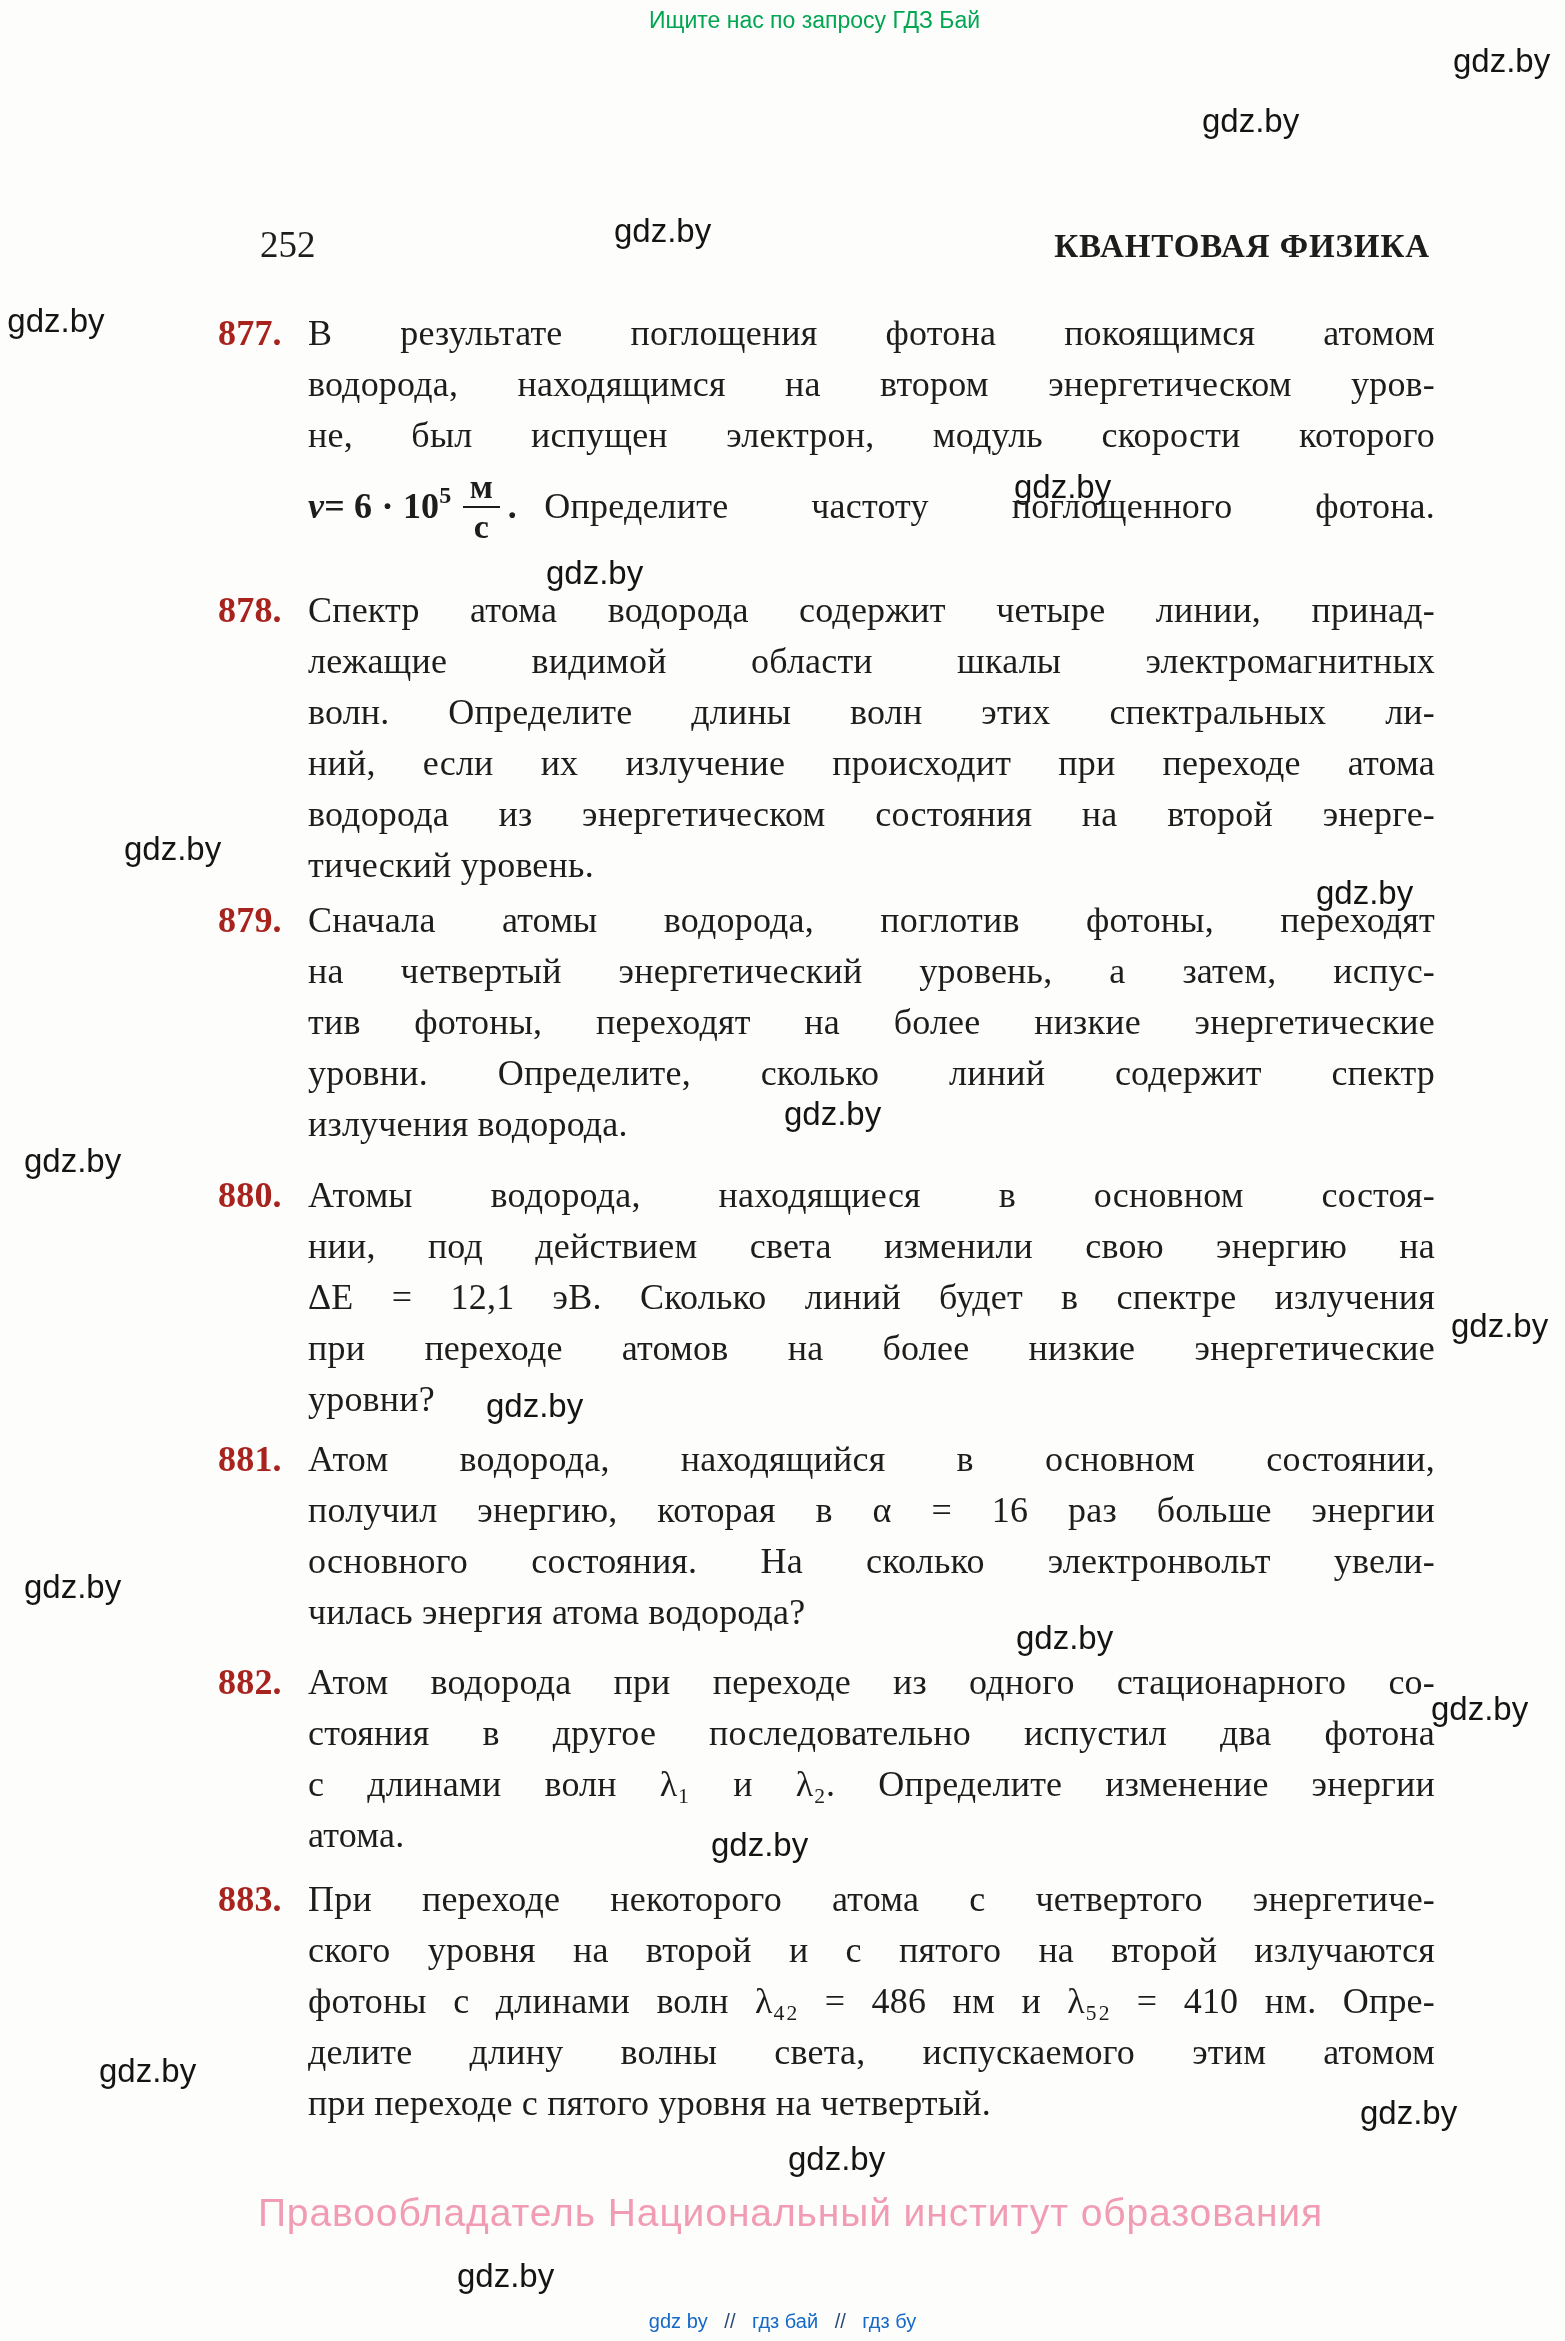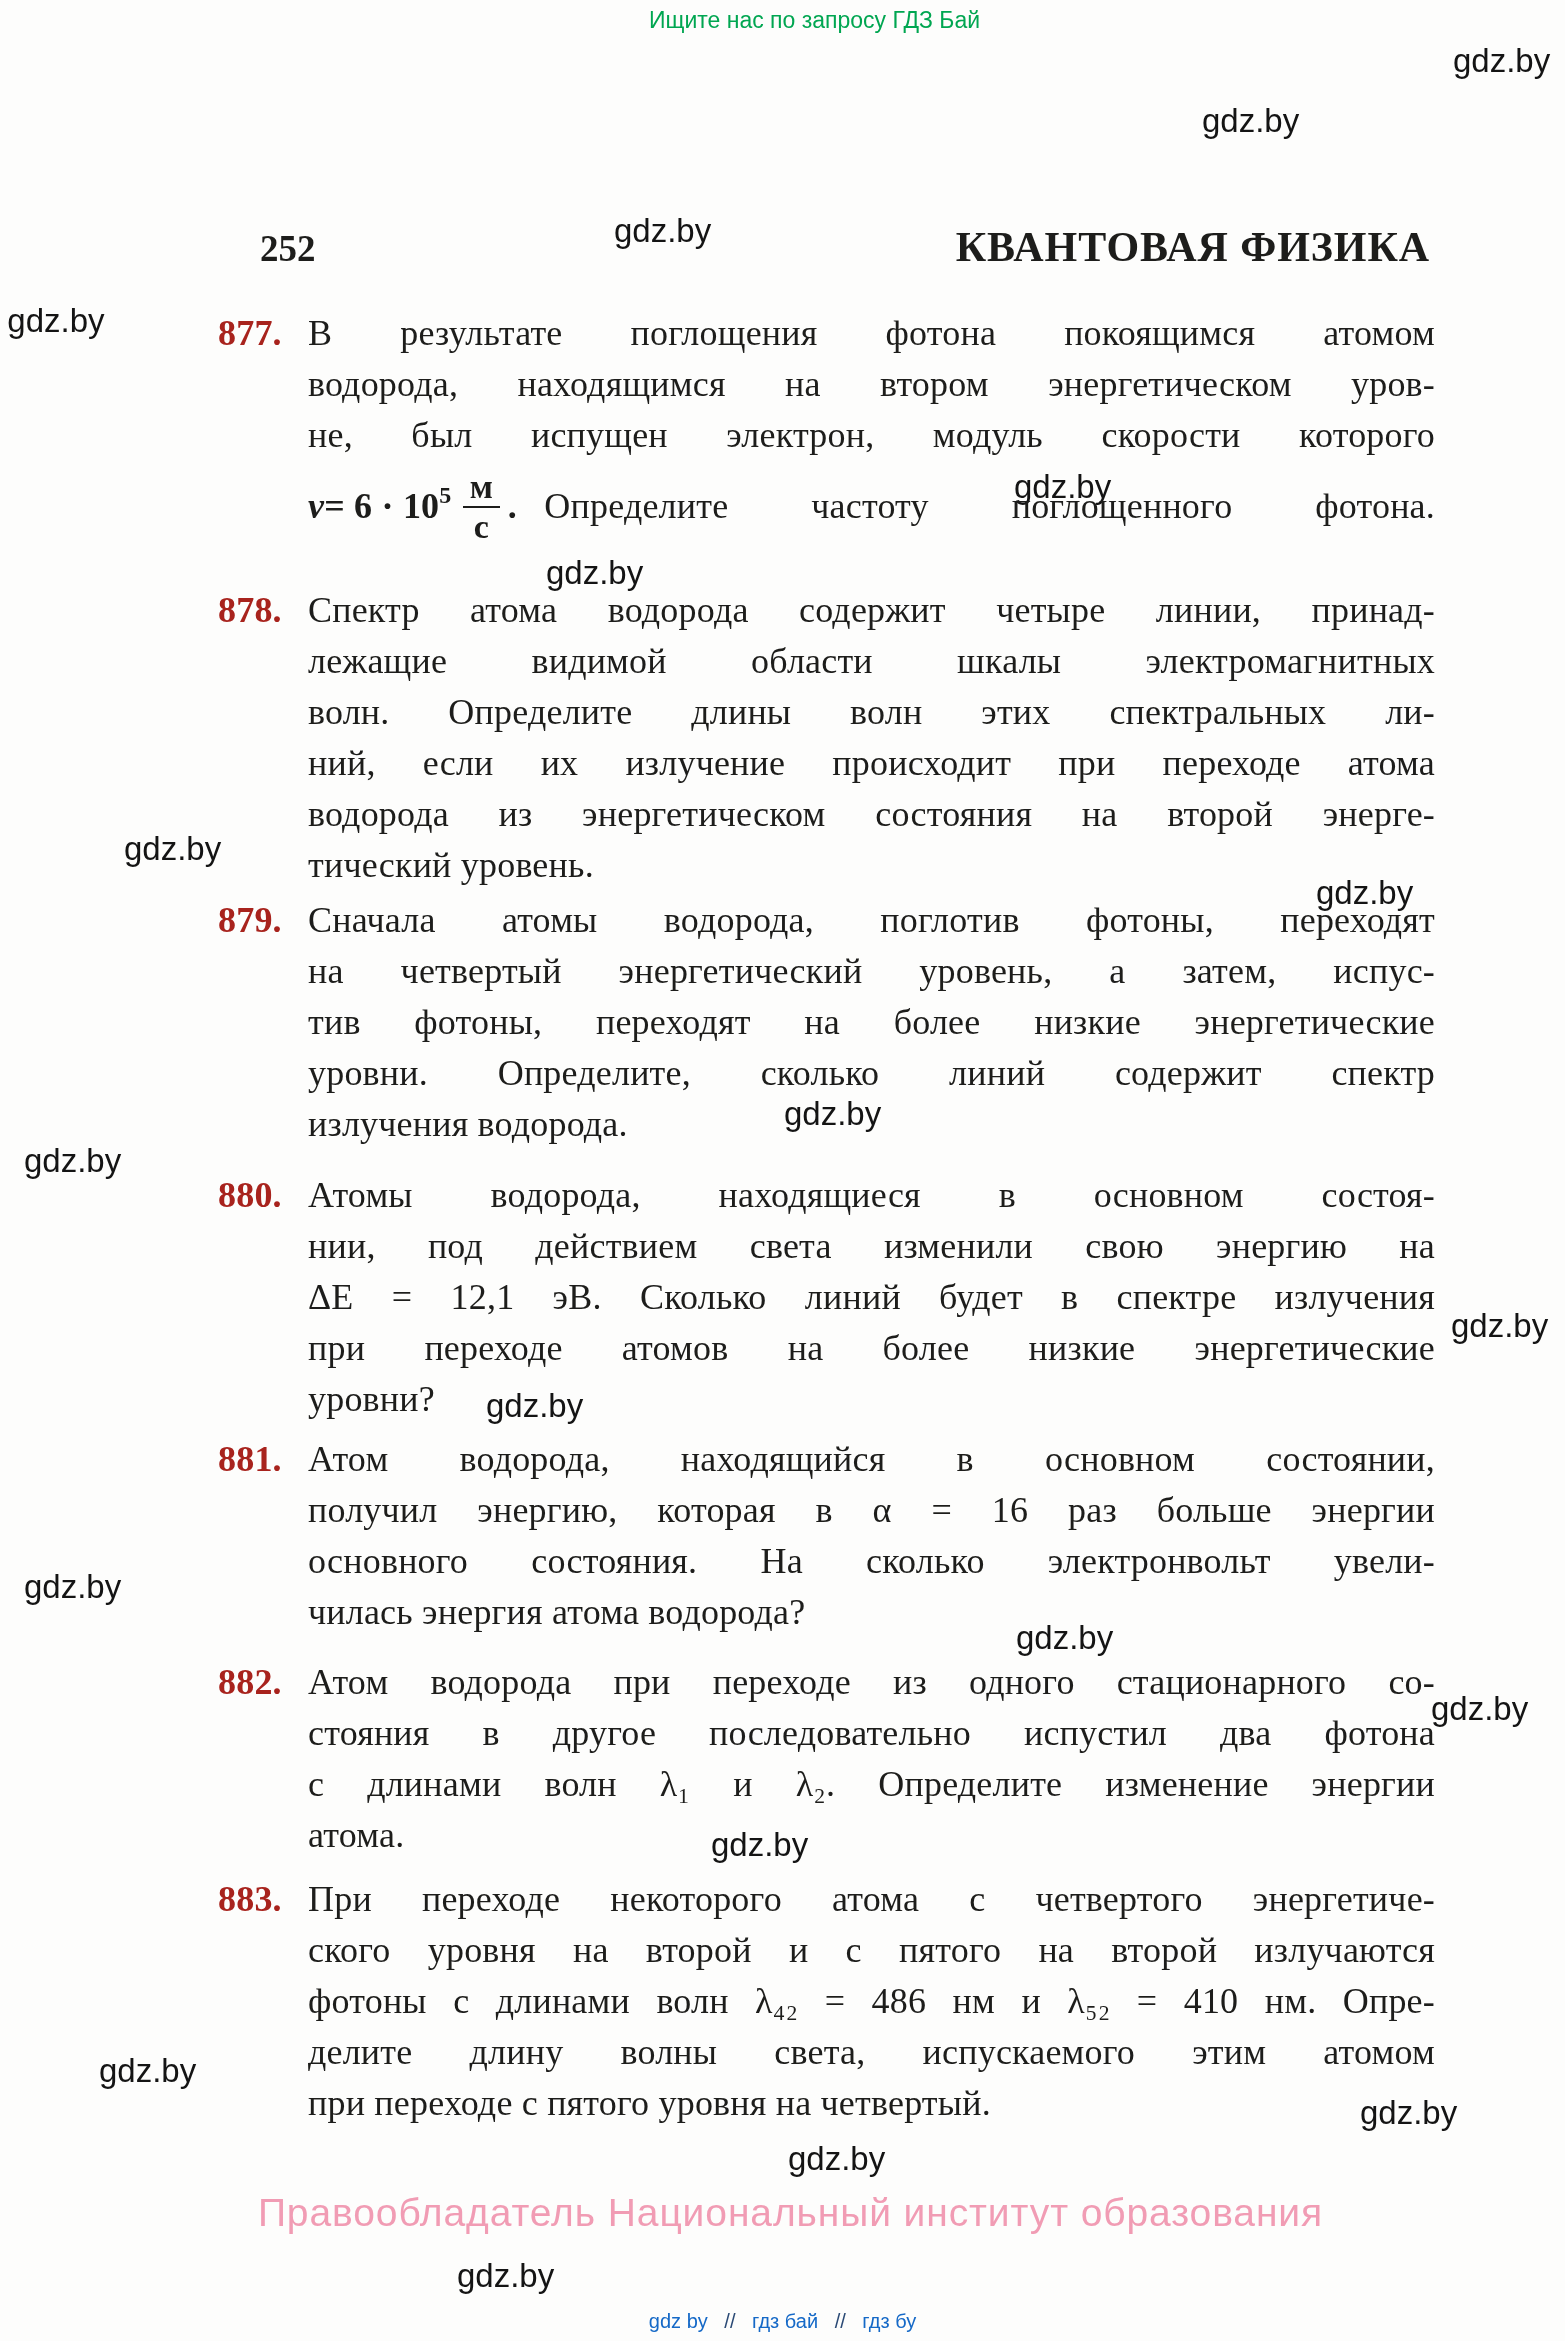--- a/index.html
+++ b/index.html
@@ -22,22 +22,22 @@
   .wm {
     position:absolute;
     font-family:"Liberation Sans","DejaVu Sans",sans-serif;
     font-size:33px; color:#141414; white-space:nowrap;
   }
 
   .header {
     position:absolute; top:223px; left:260px; right:135px;
     display:flex; justify-content:space-between; align-items:baseline;
   }
-  .pagenum { font-size:37px; font-weight:bold; }
-  .chapter { font-size:42px; font-weight:600; letter-spacing:0.9px; }
+  .pagenum { font-size:37px; font-weight:normal; }
+  .chapter { font-size:33px; font-weight:600; letter-spacing:0.9px; }
 
   .problem {
     position:absolute; left:218px; width:1217px;
     font-size:36px; line-height:51px; letter-spacing:0.2px;font-family:Liberation Serif, serif;
   }
   .pnum {
     position:absolute; left:0; top:0;
     font-weight:bold; color:var(--number_red,#a8231d);
   }
   .ptext { margin-left:90px; }

